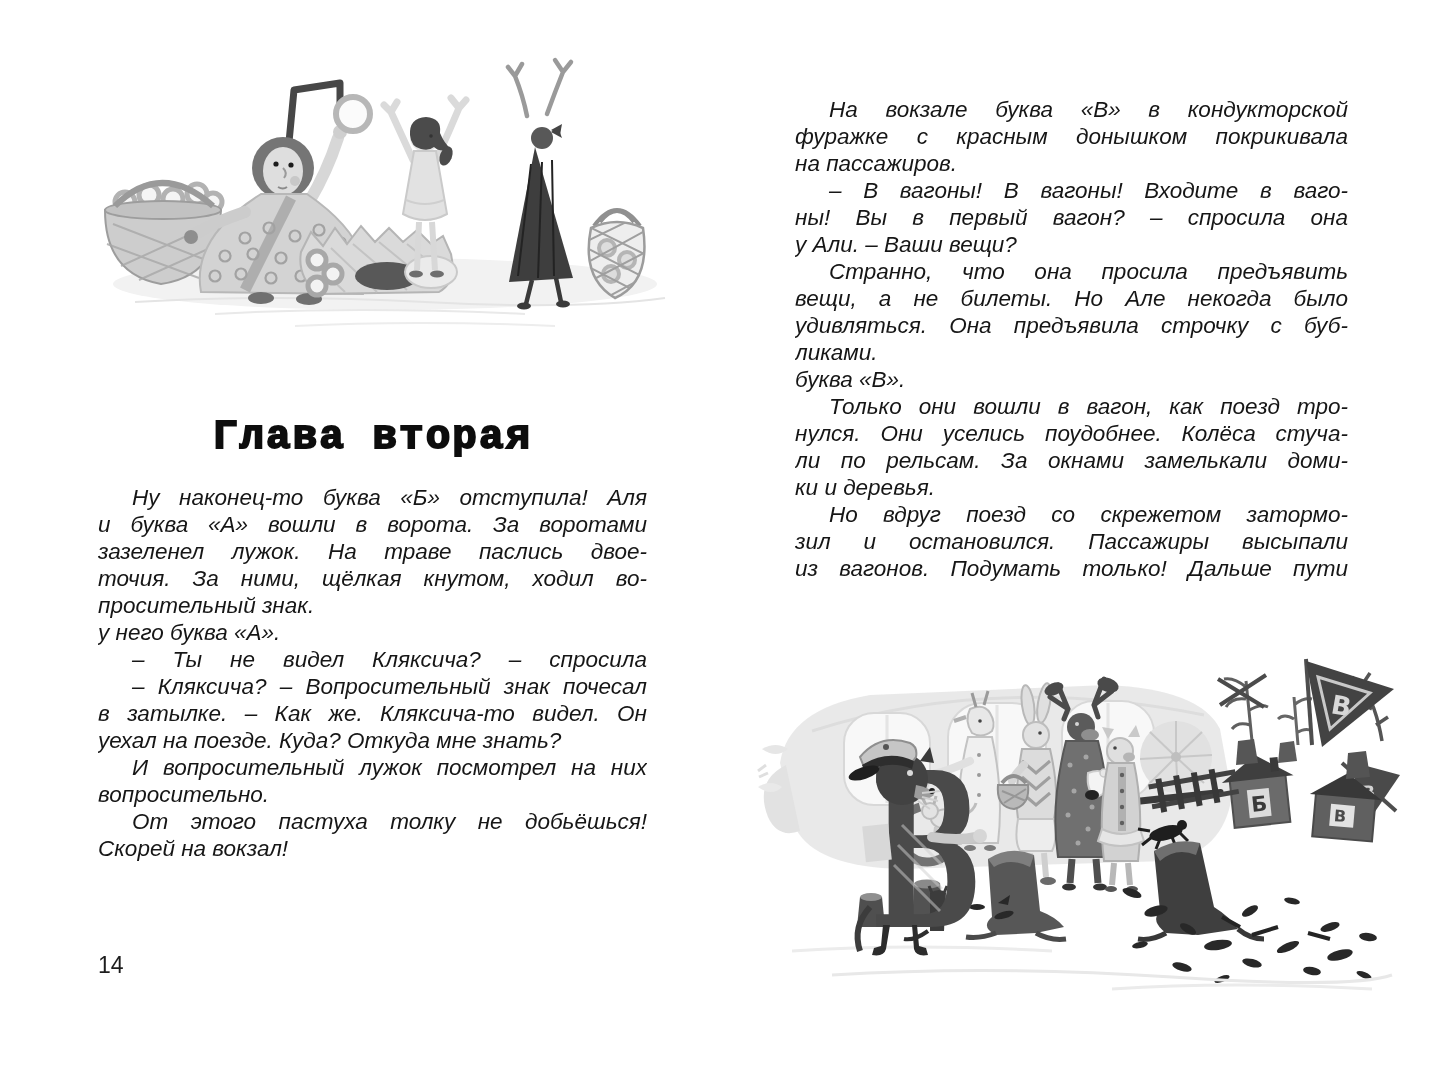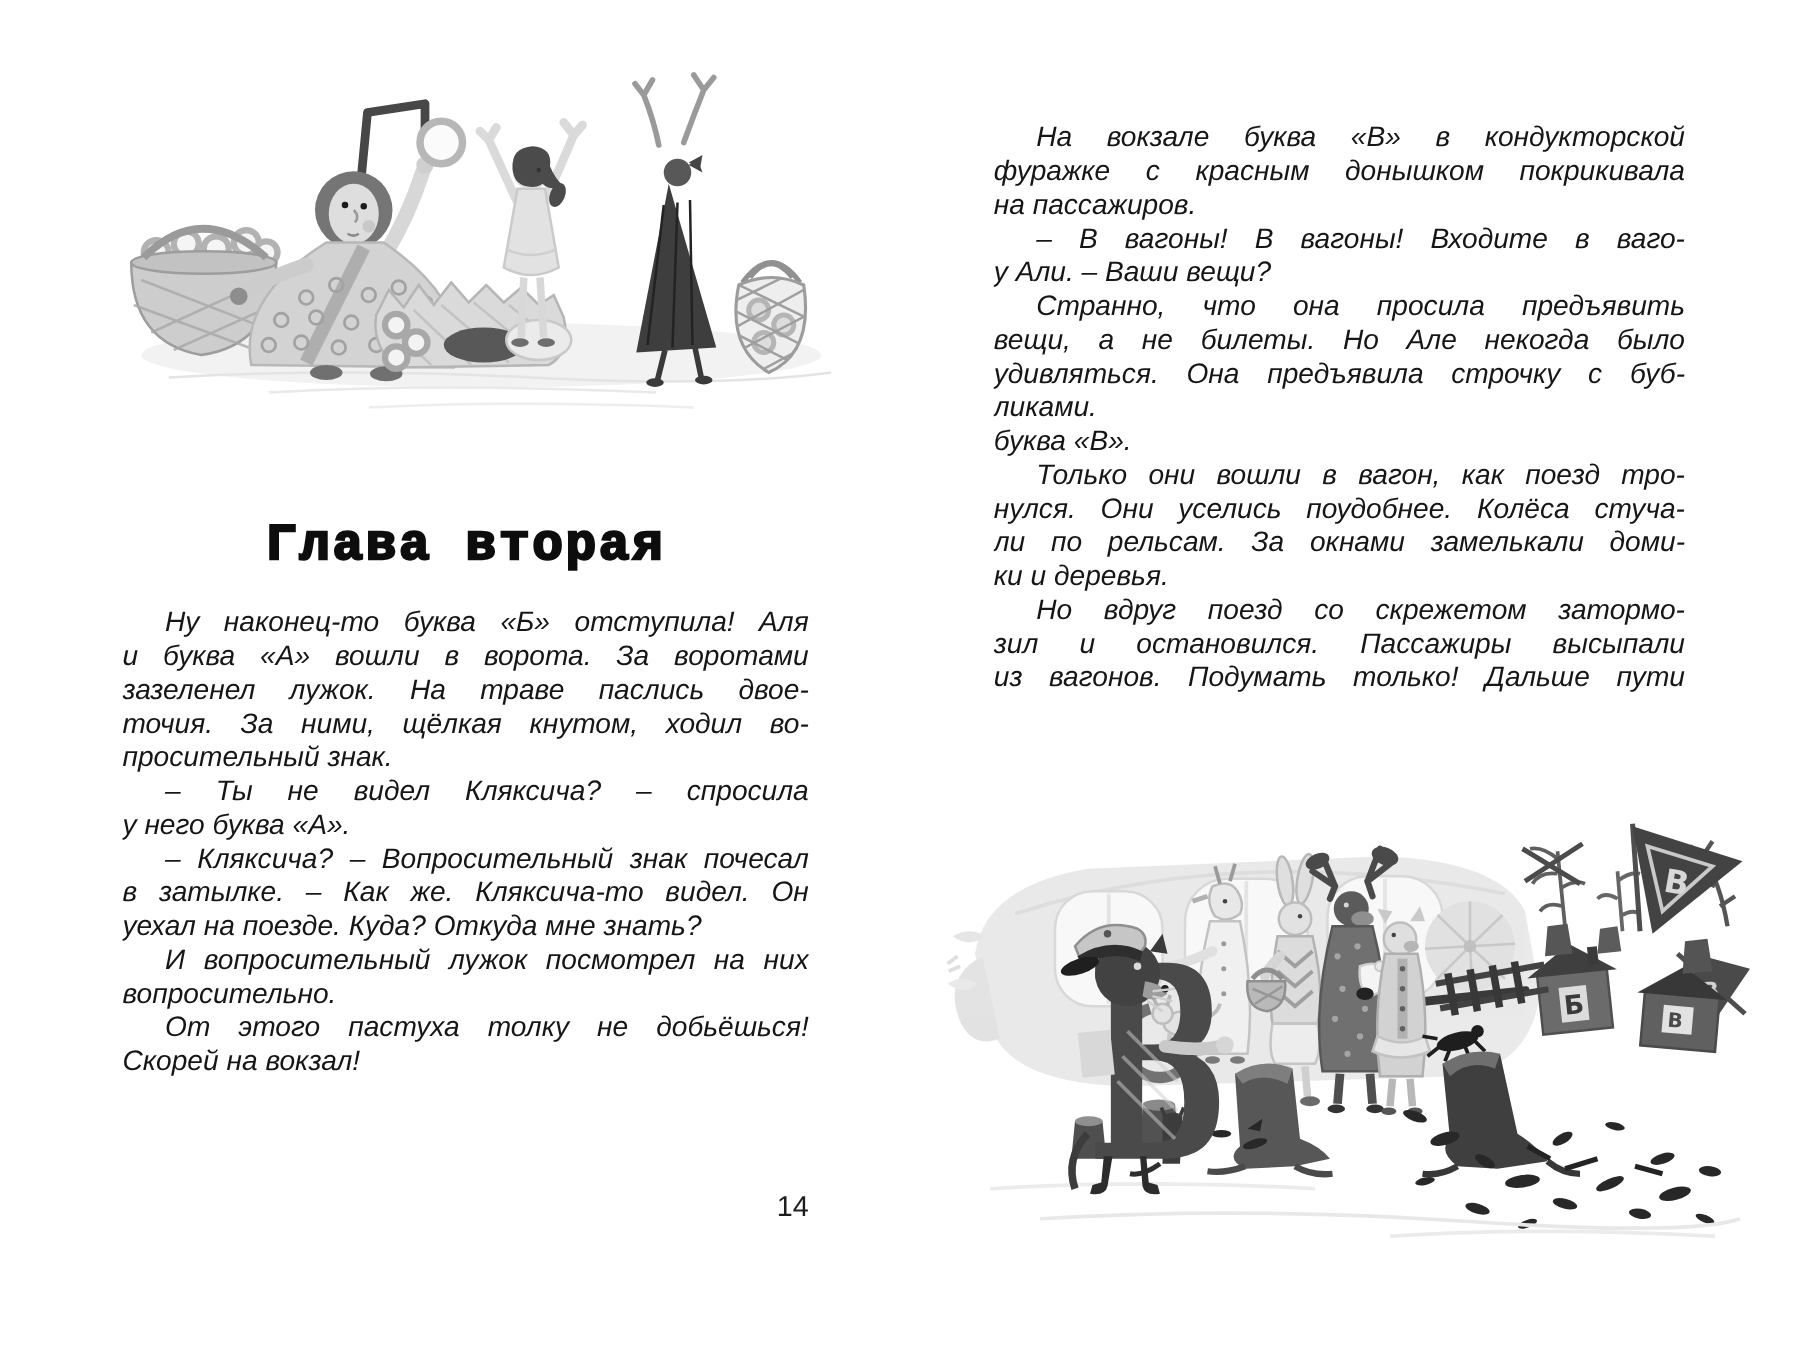--- a/index.html
+++ b/index.html
@@ -11,21 +11,21 @@
   #left-col{left:98px;top:368px;width:549px;}
   #right-col{left:795px;top:96px;width:553px;}
   .line{height:27px;overflow:hidden;text-align:justify;text-align-last:justify;white-space:normal;font-style:italic;}
   .line.end{text-align:center;text-align-last:left;}
   .line.first{text-indent:34px;}
   .chapter-heading{
     margin:41px 0 19px 0;height:56px;line-height:56px;text-align:center;
     font-family:Liberation Mono, monospace;font-weight:bold;font-size:41px;
     color:#0d0d0d;-webkit-text-stroke:1.9px #0d0d0d;letter-spacing:2px;
   }
-  .pagenum{position:absolute;left:98px;top:952px;width:549px;text-align:right;
+  .pagenum{position:absolute;left:98px;top:952px;width:549px;text-align:left;
     font-size:23px;color:#1d1d1d;}
   svg text{user-select:none;}
 </style>
 </head>
 <body>
 
 <div class="spread">
 
   <section>
 
@@ -146,22 +146,22 @@
     <div class="textcol" id="left-col">
         <div class="chapter-heading">Глава вторая</div>
         <div class="para">
           <div class="line first">Ну наконец-то буква «Б» отступила! Аля</div>
           <div class="line">и буква «А» вошли в ворота. За воротами</div>
           <div class="line">зазеленел лужок. На траве паслись двое-</div>
           <div class="line">точия. За ними, щёлкая кнутом, ходил во-</div>
           <div class="line end">просительный знак.</div>
         </div>
         <div class="para">
+          <div class="line end">у него буква «А».</div>
           <div class="line first">– Ты не видел Кляксича? – спросила</div>
-          <div class="line end">у него буква «А».</div>
         </div>
         <div class="para">
           <div class="line first">– Кляксича? – Вопросительный знак почесал</div>
           <div class="line">в затылке. – Как же. Кляксича-то видел. Он</div>
           <div class="line end">уехал на поезде. Куда? Откуда мне знать?</div>
         </div>
         <div class="para">
           <div class="line first">И вопросительный лужок посмотрел на них</div>
           <div class="line end">вопросительно.</div>
         </div>
@@ -177,20 +177,21 @@
   <section>
 
     <div class="textcol" id="right-col">
         <div class="para">
           <div class="line first">На вокзале буква «В» в кондукторской</div>
           <div class="line">фуражке с красным донышком покрикивала</div>
           <div class="line end">на пассажиров.</div>
         </div>
         <div class="para">
           <div class="line first">– В вагоны! В вагоны! Входите в ваго-</div>
+          <div class="line">ны! Вы в первый вагон? – спросила она</div>
           <div class="line end">у Али. – Ваши вещи?</div>
         </div>
         <div class="para">
           <div class="line first">Странно, что она просила предъявить</div>
           <div class="line">вещи, а не билеты. Но Але некогда было</div>
           <div class="line">удивляться. Она предъявила строчку с буб-</div>
           <div class="line end">ликами.</div>
         </div>
         <div class="para">
           <div class="line end">буква «В».</div>

